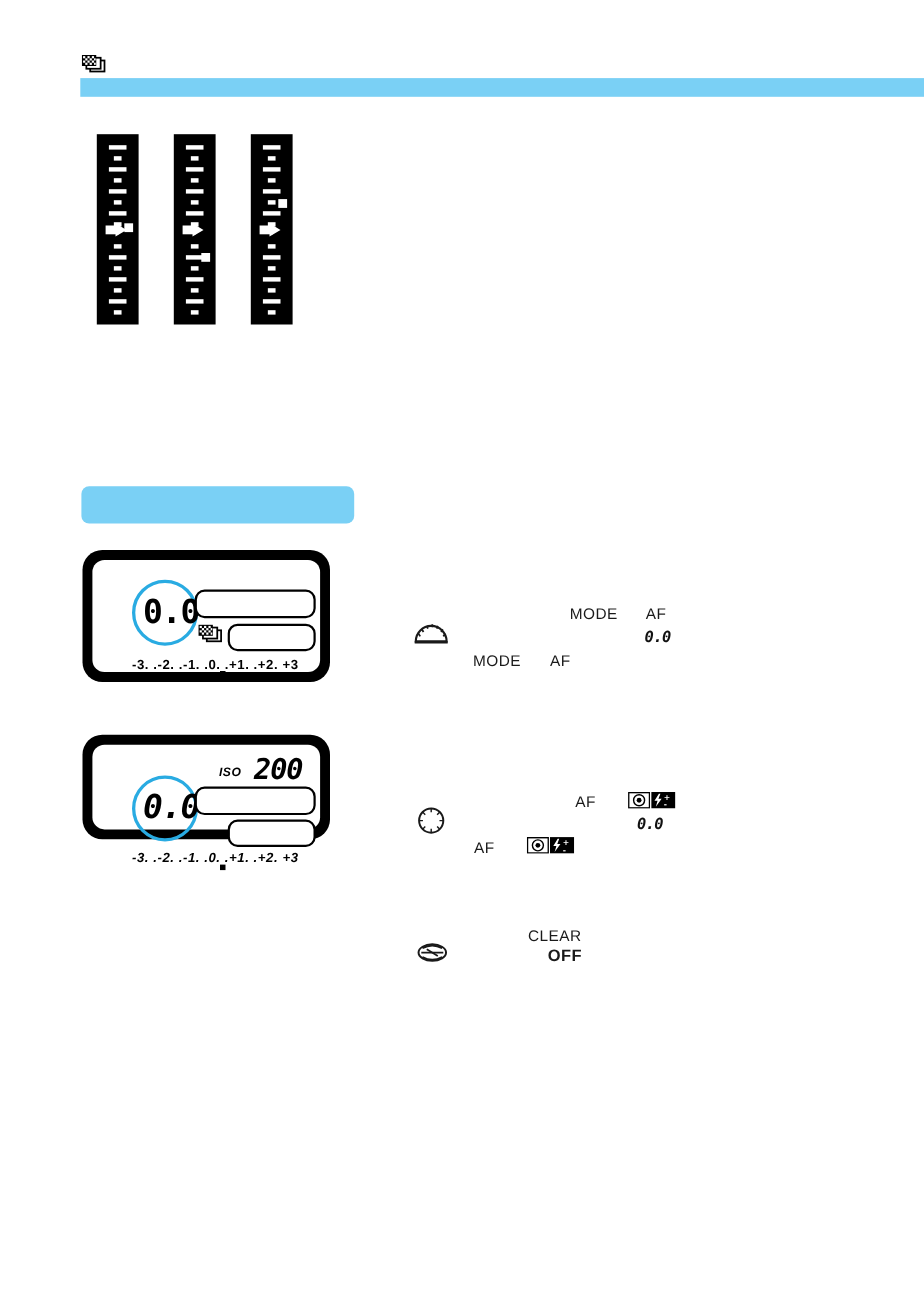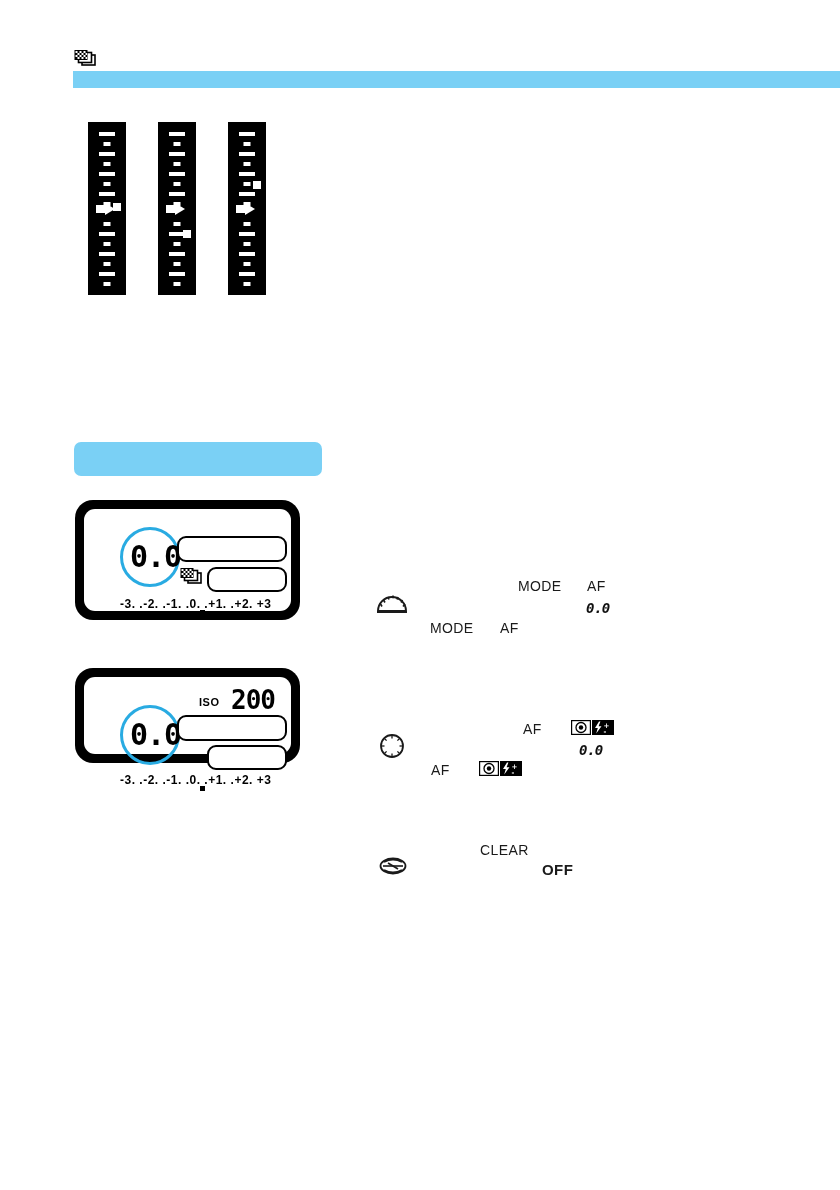--- a/index.html
+++ b/index.html
@@ -100,21 +100,21 @@
     box-sizing: border-box;
   }
   .lcd-inner {
     position: relative;
     width: 100%;
     height: 100%;
     background: #ffffff;
     border-radius: 11px;
   }
   #lcd-panel-1 { left: 75px; top: 500px; width: 225px; height: 120px; }
-  #lcd-panel-2 { left: 75px; top: 668px; width: 225px; height: 95px; }
+  #lcd-panel-2 { left: 75px; top: 668px; width: 225px; height: 95px; font-style: italic; }
 
   .lcd-circle {
     position: absolute;
     border: 3px solid #29abe2;
     border-radius: 50%;
     box-sizing: border-box;
   }
   .seg {
     font-family: "DejaVu Sans Mono", monospace;
     font-weight: bold;
@@ -322,21 +322,21 @@
     <div class="seg" style="position:absolute; left:46px; top:40px; font-size:30px;">0.0</div>
 
     <div class="lcd-field" style="left:93px; top:38px; width:110px; height:26px;"></div>
     <div class="lcd-field" style="left:123px; top:68px; width:80px; height:25px;"></div>
 
     <div class="lcd-scale-text" style="left:36px; top:96px;">-3. .-2. .-1. .0. .+1. .+2. +3</div>
     <div class="lcd-scale-marker" style="left:116px; top:109px;"></div>
   </div>
 </div>
 
-<div class="op-group" style="left:375px; top:576px; width:280px; height:70px;">
+<div class="op-group" style="left:375px; top:548px; width:280px; height:70px;">
 
   <div class="op-icon" style="top:15px;">
     <svg width="34" height="24" viewBox="0 0 34 24">
       <path d="M3 20 A14 14 0 0 1 31 20 Z" fill="#ffffff" stroke="#1a1a1a" stroke-width="2"></path>
       <g stroke="#1a1a1a" stroke-width="1.6">
         <line x1="7" y1="15.5" x2="5.5" y2="13"></line>
         <line x1="10" y1="11.5" x2="8.5" y2="9"></line>
         <line x1="14" y1="8.5" x2="13" y2="6"></line>
         <line x1="18" y1="7.2" x2="18" y2="4.5"></line>
         <line x1="22" y1="8.5" x2="23" y2="6"></line>
@@ -421,14 +421,14 @@
     <svg width="28" height="22" viewBox="0 0 28 22">
       <ellipse cx="14" cy="11" rx="12.5" ry="7.5" fill="#ffffff" stroke="#1a1a1a" stroke-width="1.8"></ellipse>
       <path d="M5 7 Q14 2 23 7" fill="none" stroke="#1a1a1a" stroke-width="1.8"></path>
       <path d="M5 15 Q14 20 23 15" fill="none" stroke="#1a1a1a" stroke-width="1.8"></path>
       <line x1="4" y1="11" x2="24" y2="11" stroke="#1a1a1a" stroke-width="1.6"></line>
       <path d="M9 8 Q14 11 19 14" fill="none" stroke="#1a1a1a" stroke-width="1.6"></path>
     </svg>
   </div>
 
   <div class="op-label" style="left:105px; top:2px;">CLEAR</div>
-  <div class="op-label bold" style="left:123px; top:21px;margin-left:44px;">OFF</div>
+  <div class="op-label bold" style="left:123px; top:21px;">OFF</div>
 </div>
 
 </body></html>

